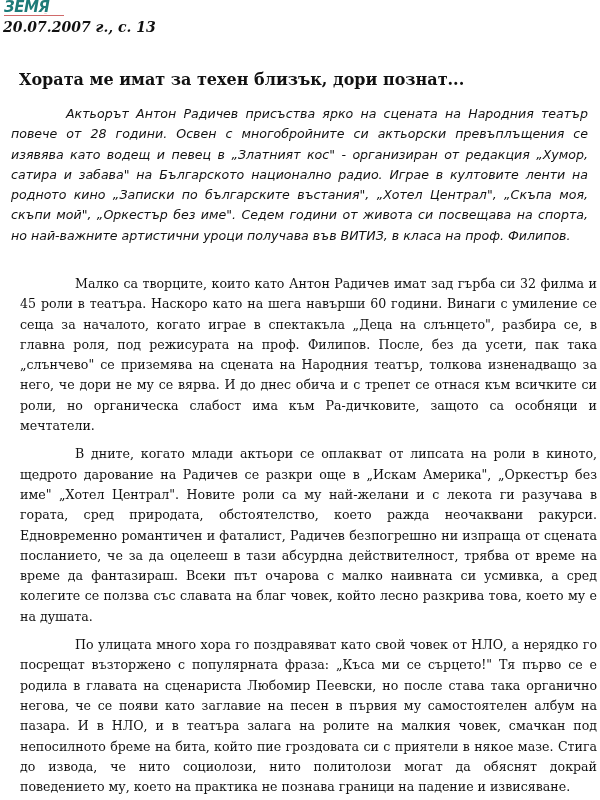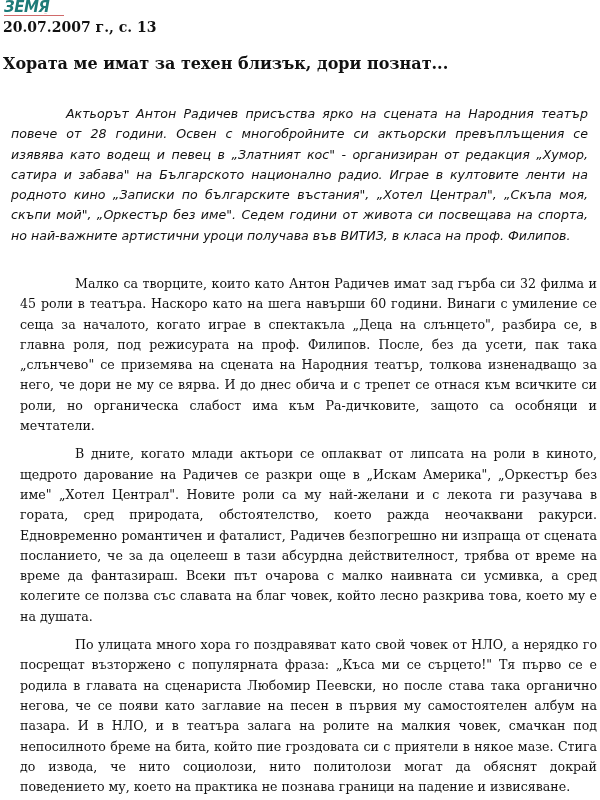--- a/index.html
+++ b/index.html
@@ -51,20 +51,21 @@
       background: #d06a6a;
     }
     .dateline {
       position: absolute;
       left: 3px;
       top: 19px;
       font-family: "DejaVu Serif", serif;
       font-weight: bold;
       font-size: 14px;
       color: #111;
+      font-style: italic;
     }
     .headline {
       position: absolute;
       left: 3px;
       top: 54px;
       font-family: "DejaVu Serif", serif;
       font-weight: bold;
       font-size: 16px;
       color: #111;
       white-space: nowrap;
@@ -101,21 +102,21 @@
 <body>
 
 <div class="logo">
   <span class="logo-text">ЗЕМЯ</span>
   <span class="logo-sub">—</span>
   <div class="logo-rule"></div>
 </div>
 
 <div class="dateline">20.07.2007 г., с. 13</div>
 
-<h1 class="headline" style="margin:0;">Хората ме имат за техен близък, дори познат...</h1>
+<h1 class="headline" style="margin:16px;">Хората ме имат за техен близък, дори познат...</h1>
 
 <div class="lead">
   <p>Актьорът Антон Радичев присъства ярко на сцената на Народния театър повече от 28 години. Освен с многобройните си актьорски превъплъщения се изявява като водещ и певец в „Златният кос" - организиран от редакция „Хумор, сатира и забава" на Българското национално радио. Играе в култовите ленти на родното кино „Записки по българските въстания", „Хотел Централ", „Скъпа моя, скъпи мой", „Оркестър без име". Седем години от живота си посвещава на спорта, но най-важните артистични уроци получава във ВИТИЗ, в класа на проф. Филипов.</p>
 </div>
 
 <div class="body-text">
   <p>Малко са творците, които като Антон Радичев имат зад гърба си 32 филма и 45 роли в театъра. Наскоро като на шега навърши 60 години. Винаги с умиление се сеща за началото, когато играе в спектакъла „Деца на слънцето", разбира се, в главна роля, под режисурата на проф. Филипов. После, без да усети, пак така „слънчево" се приземява на сцената на Народния театър, толкова изненадващо за него, че дори не му се вярва. И до днес обича и с трепет се отнася към всичките си роли, но органическа слабост има към Ра-дичковите, защото са особняци и мечтатели.</p>
   <p>В дните, когато млади актьори се оплакват от липсата на роли в киното, щедрото дарование на Радичев се разкри още в „Искам Америка", „Оркестър без име" „Хотел Централ". Новите роли са му най-желани и с лекота ги разучава в гората, сред природата, обстоятелство, което ражда неочаквани ракурси. Едновременно романтичен и фаталист, Радичев безпогрешно ни изпраща от сцената посланието, че за да оцелееш в тази абсурдна действителност, трябва от време на време да фантазираш. Всеки път очарова с малко наивната си усмивка, а сред колегите се ползва със славата на благ човек, който лесно разкрива това, което му е на душата.</p>
   <p>По улицата много хора го поздравяват като свой човек от НЛО, а нерядко го посрещат възторжено с популярната фраза: „Къса ми се сърцето!" Тя първо се е родила в главата на сценариста Любомир Пеевски, но после става така органично негова, че се появи като заглавие на песен в първия му самостоятелен албум на пазара. И в НЛО, и в театъра залага на ролите на малкия човек, смачкан под непосилното бреме на бита, който пие гроздовата си с приятели в някое мазе. Стига до извода, че нито социолози, нито политолози могат да обяснят докрай поведението му, което на практика не познава граници на падение и извисяване.</p>
 </div>

